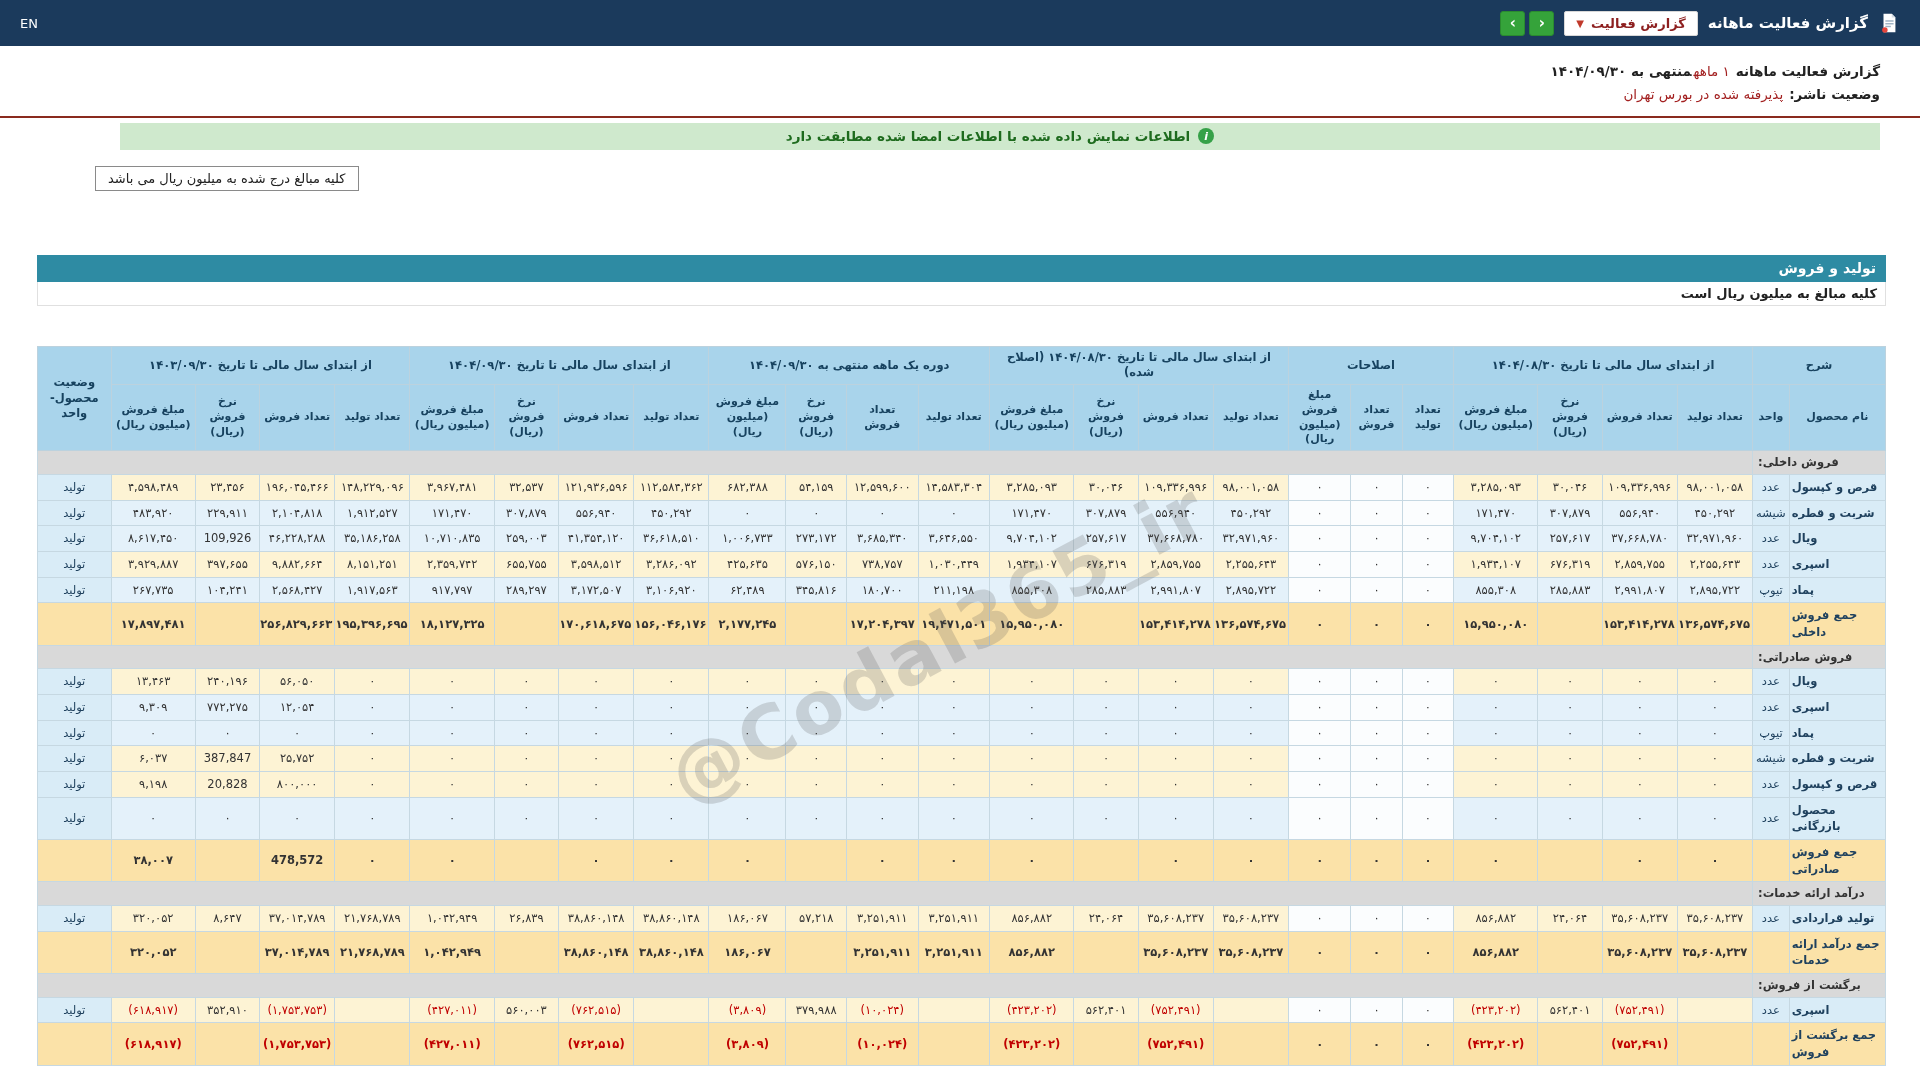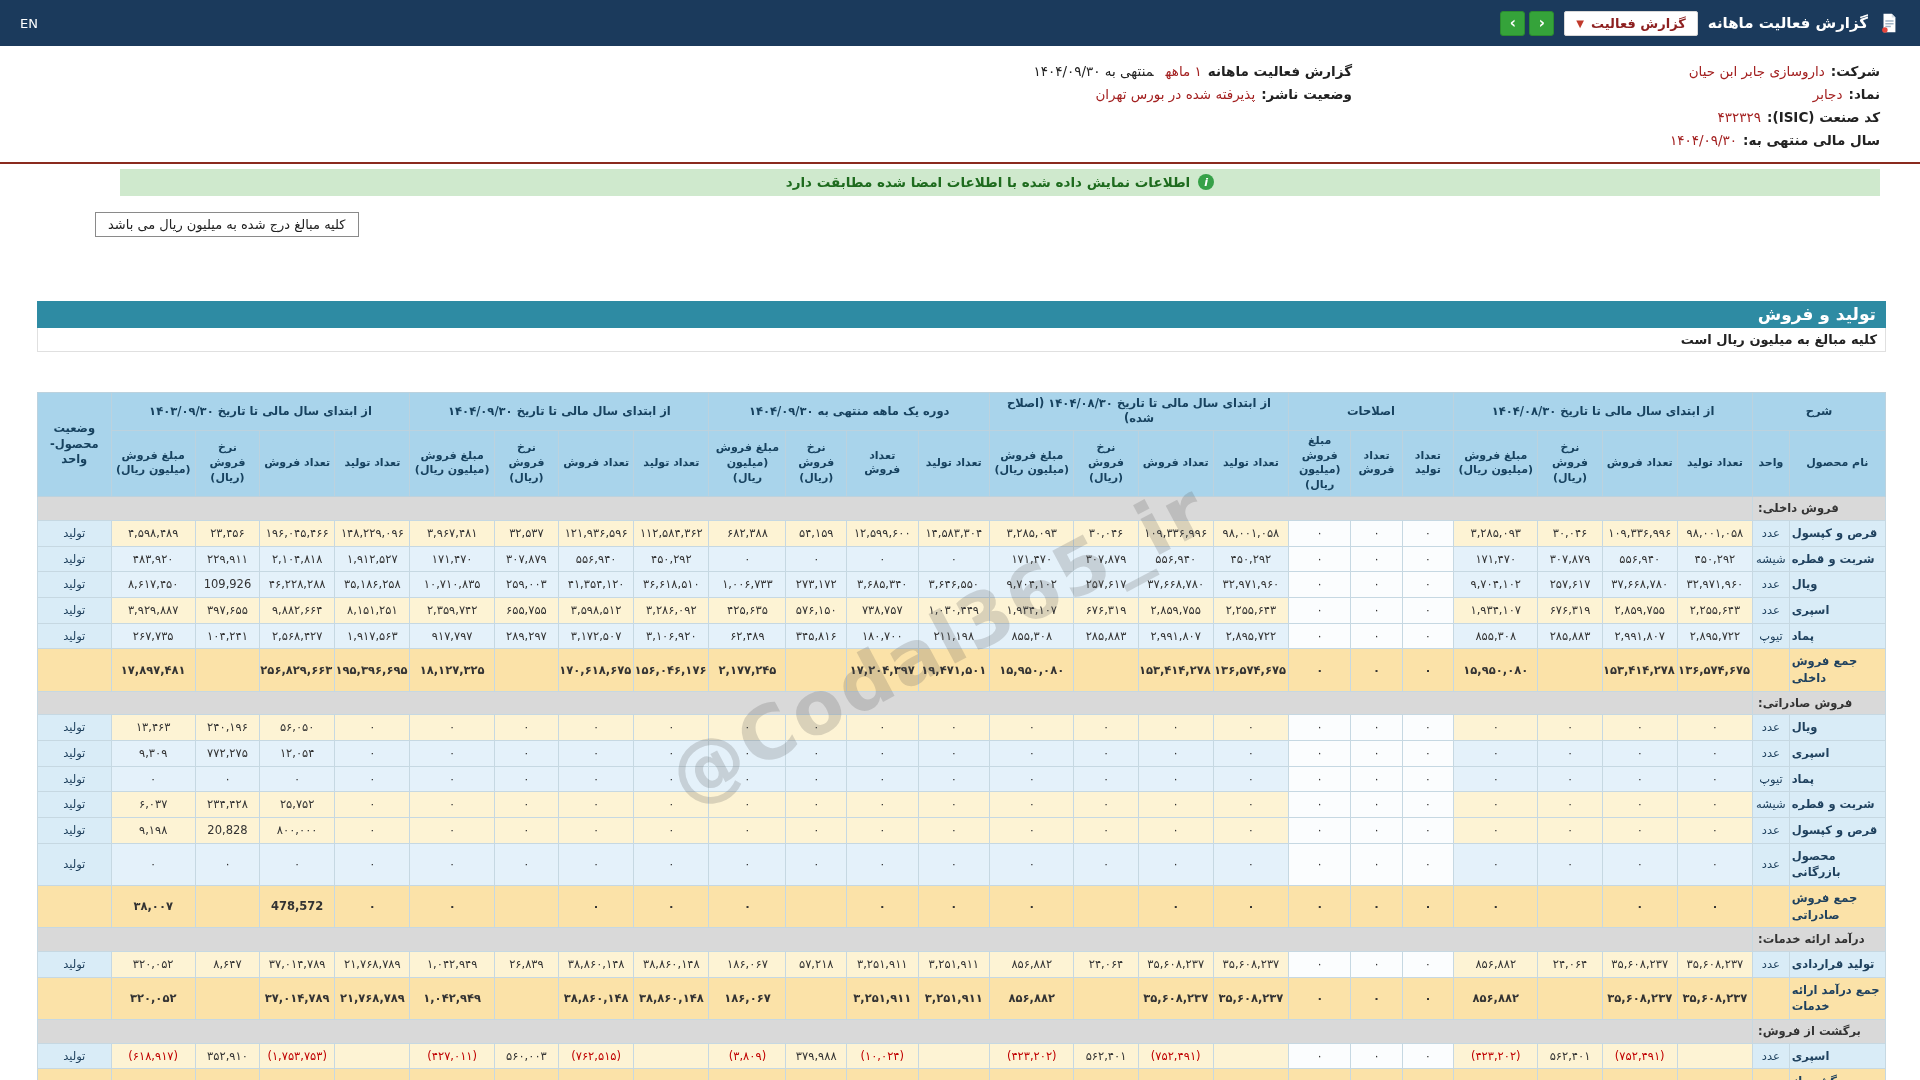--- a/index.html
+++ b/index.html
@@ -22,32 +22,32 @@
     font-family:inherit;direction:ltr}
   .en-link{color:#fff;font-size:13px;text-decoration:none}
 
   
   .info{display:flex;padding:14px 40px 10px 120px;border-bottom:2px solid #8a2a1e}
   .info-col.right{flex:0 0 30%}
   .info-col.left{flex:1}
   .info-row{font-size:13.5px;line-height:1.7}
   .info-label{color:#222;font-weight:bold}
   .info-value{color:var(--value_red,#a32020);margin-right:6px}
-  .info-suffix{color:#222;font-weight:normal;margin-right:12px}
+  .info-suffix{color:#222;font-weight:bold;margin-right:2px}
 
   .notice{margin:5px 40px 0 120px;background:var(--notice_bg,#cfe9cd);color:var(--notice_text,#1e6b1e);
     display:flex;align-items:center;justify-content:center;gap:8px;height:27px;font-size:13.5px;font-weight:bold}
   .info-icon{width:16px;height:16px;border-radius:50%;background:#36a148;color:#fff;font-size:11px;
     display:flex;align-items:center;justify-content:center;font-style:italic;font-weight:bold;flex:0 0 16px}
 
   .unit-box{width:fit-content;margin:16px auto 0 0;margin-left:95px;margin-right:auto;
     border:1px solid #8a8a8a;padding:4px 12px;font-size:13px;color:#222;background:#fff}
 
   .content{margin:64px 34px 0 37px}
-  .section-bar{background:var(--teal_bar,#2e8ba3);color:#fff;font-weight:bold;font-size:17px;
+  .section-bar{background:var(--teal_bar,#2e8ba3);color:#fff;font-weight:bold;font-size:14px;
     padding:0 10px;height:27px;display:flex;align-items:center}
   .amounts-note{font-size:13px;font-weight:bold;color:#222;text-align:right;padding:4px 8px;
     border:1px solid #e0e0e0;border-top:none;background:#fff}
 
   .table-wrap{margin-top:40px}
   table{width:100%;border-collapse:collapse;table-layout:fixed}
   th{background:var(--table_header_bg,#a9d4eb);color:#17425f;font-size:11.5px;font-weight:bold;
     border:1px solid #bcd2de;padding:3px 3px;line-height:1.35;vertical-align:middle}
   thead tr.sub th{font-size:11px}
   tbody td{border:1px solid #c6d8e2;font-size:11.5px;color:#333;text-align:center;
@@ -93,26 +93,20 @@
       </button>
       <div class="nav-btns">
         <button class="nav-btn">‹</button>
         <button class="nav-btn">›</button>
       </div>
     </div>
     <a class="en-link" href="#">EN</a>
   </header>
 
   <section class="info">
-    <div class="info-col right" id="info-right">
-        <div class="info-row"><span class="info-label">شرکت:</span><span class="info-value">داروسازی جابر ابن حیان</span></div>
-        <div class="info-row"><span class="info-label">نماد:</span><span class="info-value">دجابر</span></div>
-        <div class="info-row"><span class="info-label">کد صنعت (ISIC):</span><span class="info-value">۴۳۲۳۲۹</span></div>
-        <div class="info-row"><span class="info-label">سال مالی منتهی به:</span><span class="info-value">۱۴۰۴/۰۹/۳۰</span></div>
-      </div>
     <div class="info-col left" id="info-left">
         <div class="info-row"><span class="info-label">گزارش فعالیت ماهانه</span><span class="info-value">۱ ماهه</span><span class="info-suffix">منتهی به ۱۴۰۴/۰۹/۳۰</span></div>
         <div class="info-row"><span class="info-label">وضعیت ناشر:</span><span class="info-value">پذیرفته شده در بورس تهران</span></div>
       </div>
   </section>
 
   <div class="notice">
     <span class="info-icon">i</span>
     <span>اطلاعات نمایش داده شده با اطلاعات امضا شده مطابقت دارد</span>
   </div>
@@ -470,21 +464,21 @@
               <td class="num">۰</td>
               <td class="num">۰</td>
               <td class="num">۰</td>
               <td class="num">۰</td>
               <td class="num">۰</td>
               <td class="num">۰</td>
               <td class="num">۰</td>
               <td class="num">۰</td>
               <td class="num">۰</td>
               <td class="num">۲۵,۷۵۲</td>
-              <td class="num">۲۳۴,۴۲۸</td>
+              <td class="num">387,847</td>
               <td class="num">۶,۰۳۷</td>
               <td class="status">تولید</td>
             </tr>
             <tr class="cream">
               <td class="name">قرص و کپسول</td>
               <td class="unit">عدد</td>
               <td class="num">۰</td>
               <td class="num">۰</td>
               <td class="num">۰</td>
               <td class="num">۰</td>

